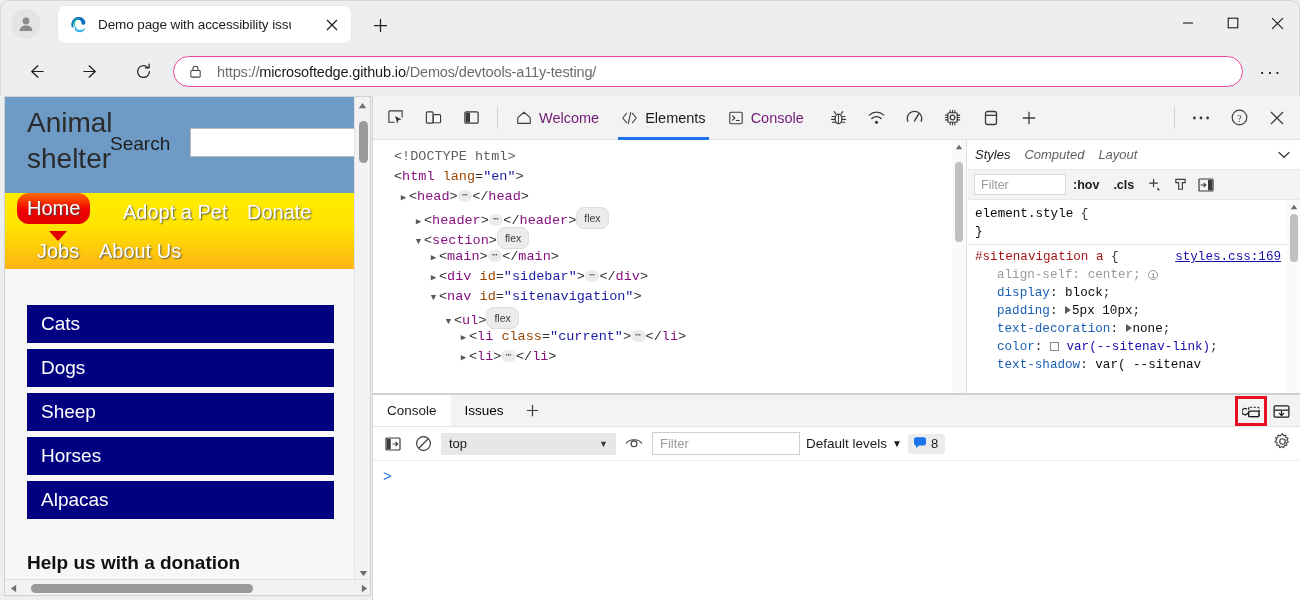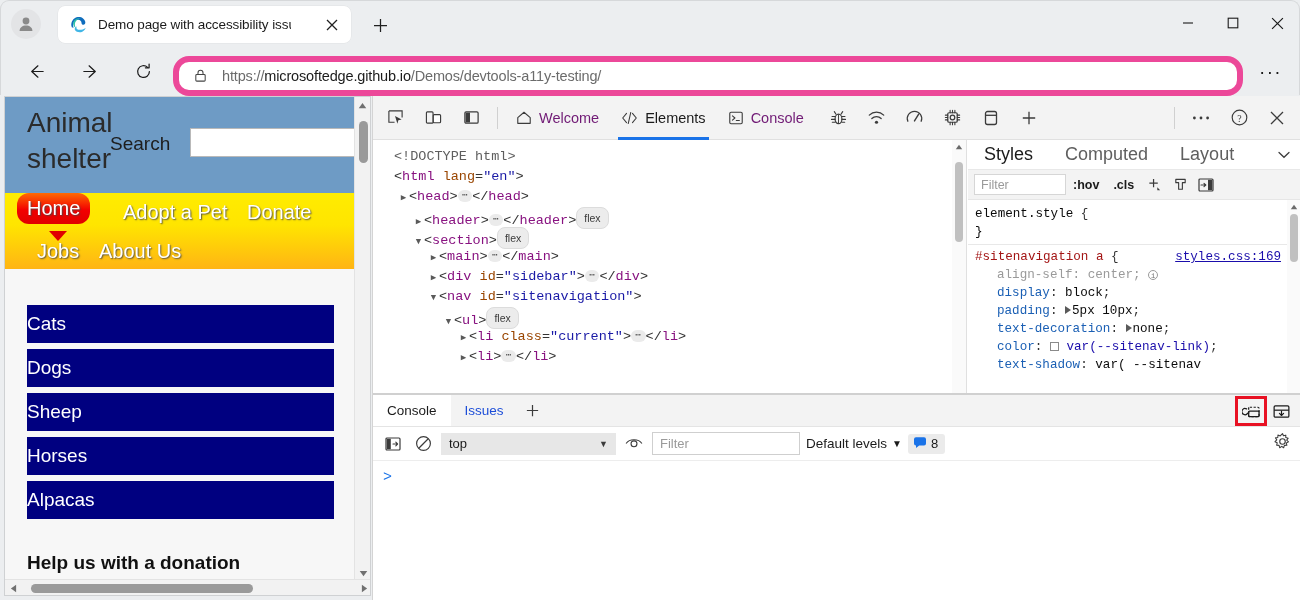--- a/index.html
+++ b/index.html
@@ -64,22 +64,22 @@
   .nav-icon-btn {
     position: absolute; top: 7px; width: 33px; height: 33px;
     display: flex; align-items: center; justify-content: center;
     border-radius: 50%; color: #1b1b1b;
   }
   #nav-back { left: 20px; }
   #nav-forward { left: 74px; }
   #nav-reload { left: 127px; }
   .omnibox {
     position: absolute; left: 173px; top: 56px - 48px; top: 8px;
-    width: 1070px; height: 40px;
-    background: #ffffff; border: 6px solid #ec4899; border-radius: 16px;
+    width: 1070px; height: 31px;
+    background: #ffffff; border: 1px solid #ec4899; border-radius: 16px;
     display: flex; align-items: center;
   }
   .lock-icon { margin-left: 14px; width: 16px; height: 16px; flex: 0 0 16px; color: #444; }
   .url-text {
     margin-left: 13px; font-size: 14.5px; color: #6b6b6b;
     white-space: nowrap; letter-spacing: -0.15px;
   }
   .url-text .host { color: #1b1b1b; }
   .omni-ellipsis {
     position: absolute; right: 18px; top: 14px;
@@ -133,20 +133,21 @@
     position: absolute; left: 44px; top: 38px;
     width: 0; height: 0;
     border-left: 9px solid transparent; border-right: 9px solid transparent;
     border-top: 10px solid #e00000;
   }
   .animal-list { position: absolute; left: 22px; top: 208px; width: 307px; }
   .animal-item {
     height: 38px; margin-bottom: 6px;
     background: #000080; color: #ffffff;
     font-size: 19px; display: flex; align-items: center;
+    padding-left: 14px;
   }
   .donation-head {
     position: absolute; left: 22px; top: 455px;
     font-size: 19px; font-weight: bold; color: #111;
     white-space: nowrap;
   }
   
   .pg-vscroll {
     position: absolute; right: 0px; top: 0; width: 16px; height: 484px;
     background: #f2f2f2; border-left: 1px solid #e3e3e3;
@@ -252,22 +253,22 @@
   
   .styles-pane {
     position: absolute; left: 595px; top: 0; width: 333px; height: 296px;
     background: #ffffff; overflow: hidden;
   }
   .styles-tabs {
     height: 30px; display: flex; align-items: stretch;
     border-bottom: 1px solid #e8e8e8; background: #ffffff;
   }
   .st-tab {
-    padding: 0 16px; display: flex; align-items: center;
-    font-size: 18px; color: #5f5f5f;
+    padding: 0 7px; display: flex; align-items: center;
+    font-size: 13px; color: #5f5f5f; font-style: italic;
   }
   .st-tab.active { color: #1b1b1b; background: #ffffff; font-weight: 400; }
   .st-chev { margin-left: auto; display: flex; align-items: center; padding: 0 11px; color: #3b3b3b; }
   .styles-toolbar {
     height: 30px; display: flex; align-items: center; gap: 0;
     background: #f3f3f3; border-bottom: 1px solid #e6e6e6; padding: 0 6px;
   }
   .filter-box {
     width: 92px; height: 21px; background: #ffffff; border: 1px solid #d6d6d6;
     display: flex; align-items: center; padding-left: 6px;
@@ -324,21 +325,21 @@
   .drawer {
     position: absolute; left: 0; top: 297px; width: 928px; height: 207px;
     background: #ffffff; border-top: 2px solid #d0d0d0;
   }
   .drawer-tabs {
     height: 32px; background: #f3f3f3; border-bottom: 1px solid #e4e4e4;
     display: flex; align-items: stretch; position: relative;
   }
   .dw-tab {
     padding: 0 14px; display: flex; align-items: center;
-    font-size: 13.5px; color: #1d4ed8;
+    font-size: 13.5px; color: #000000;
   }
   .dw-tab.active { background: #ffffff; color: #1b1b1b; }
   .dw-plus { width: 30px; display: flex; align-items: center; justify-content: center; color: #3b3b3b; }
   .dw-right { position: absolute; right: 6px; top: 0; height: 32px; display: flex; align-items: center; gap: 2px; }
   .dw-rbtn {
     width: 28px; height: 26px; display: flex; align-items: center; justify-content: center;
     color: #1b1b1b;
   }
   .dw-rbtn.highlight { outline: 3px solid #e81123; outline-offset: -1px; }
   .console-toolbar {

